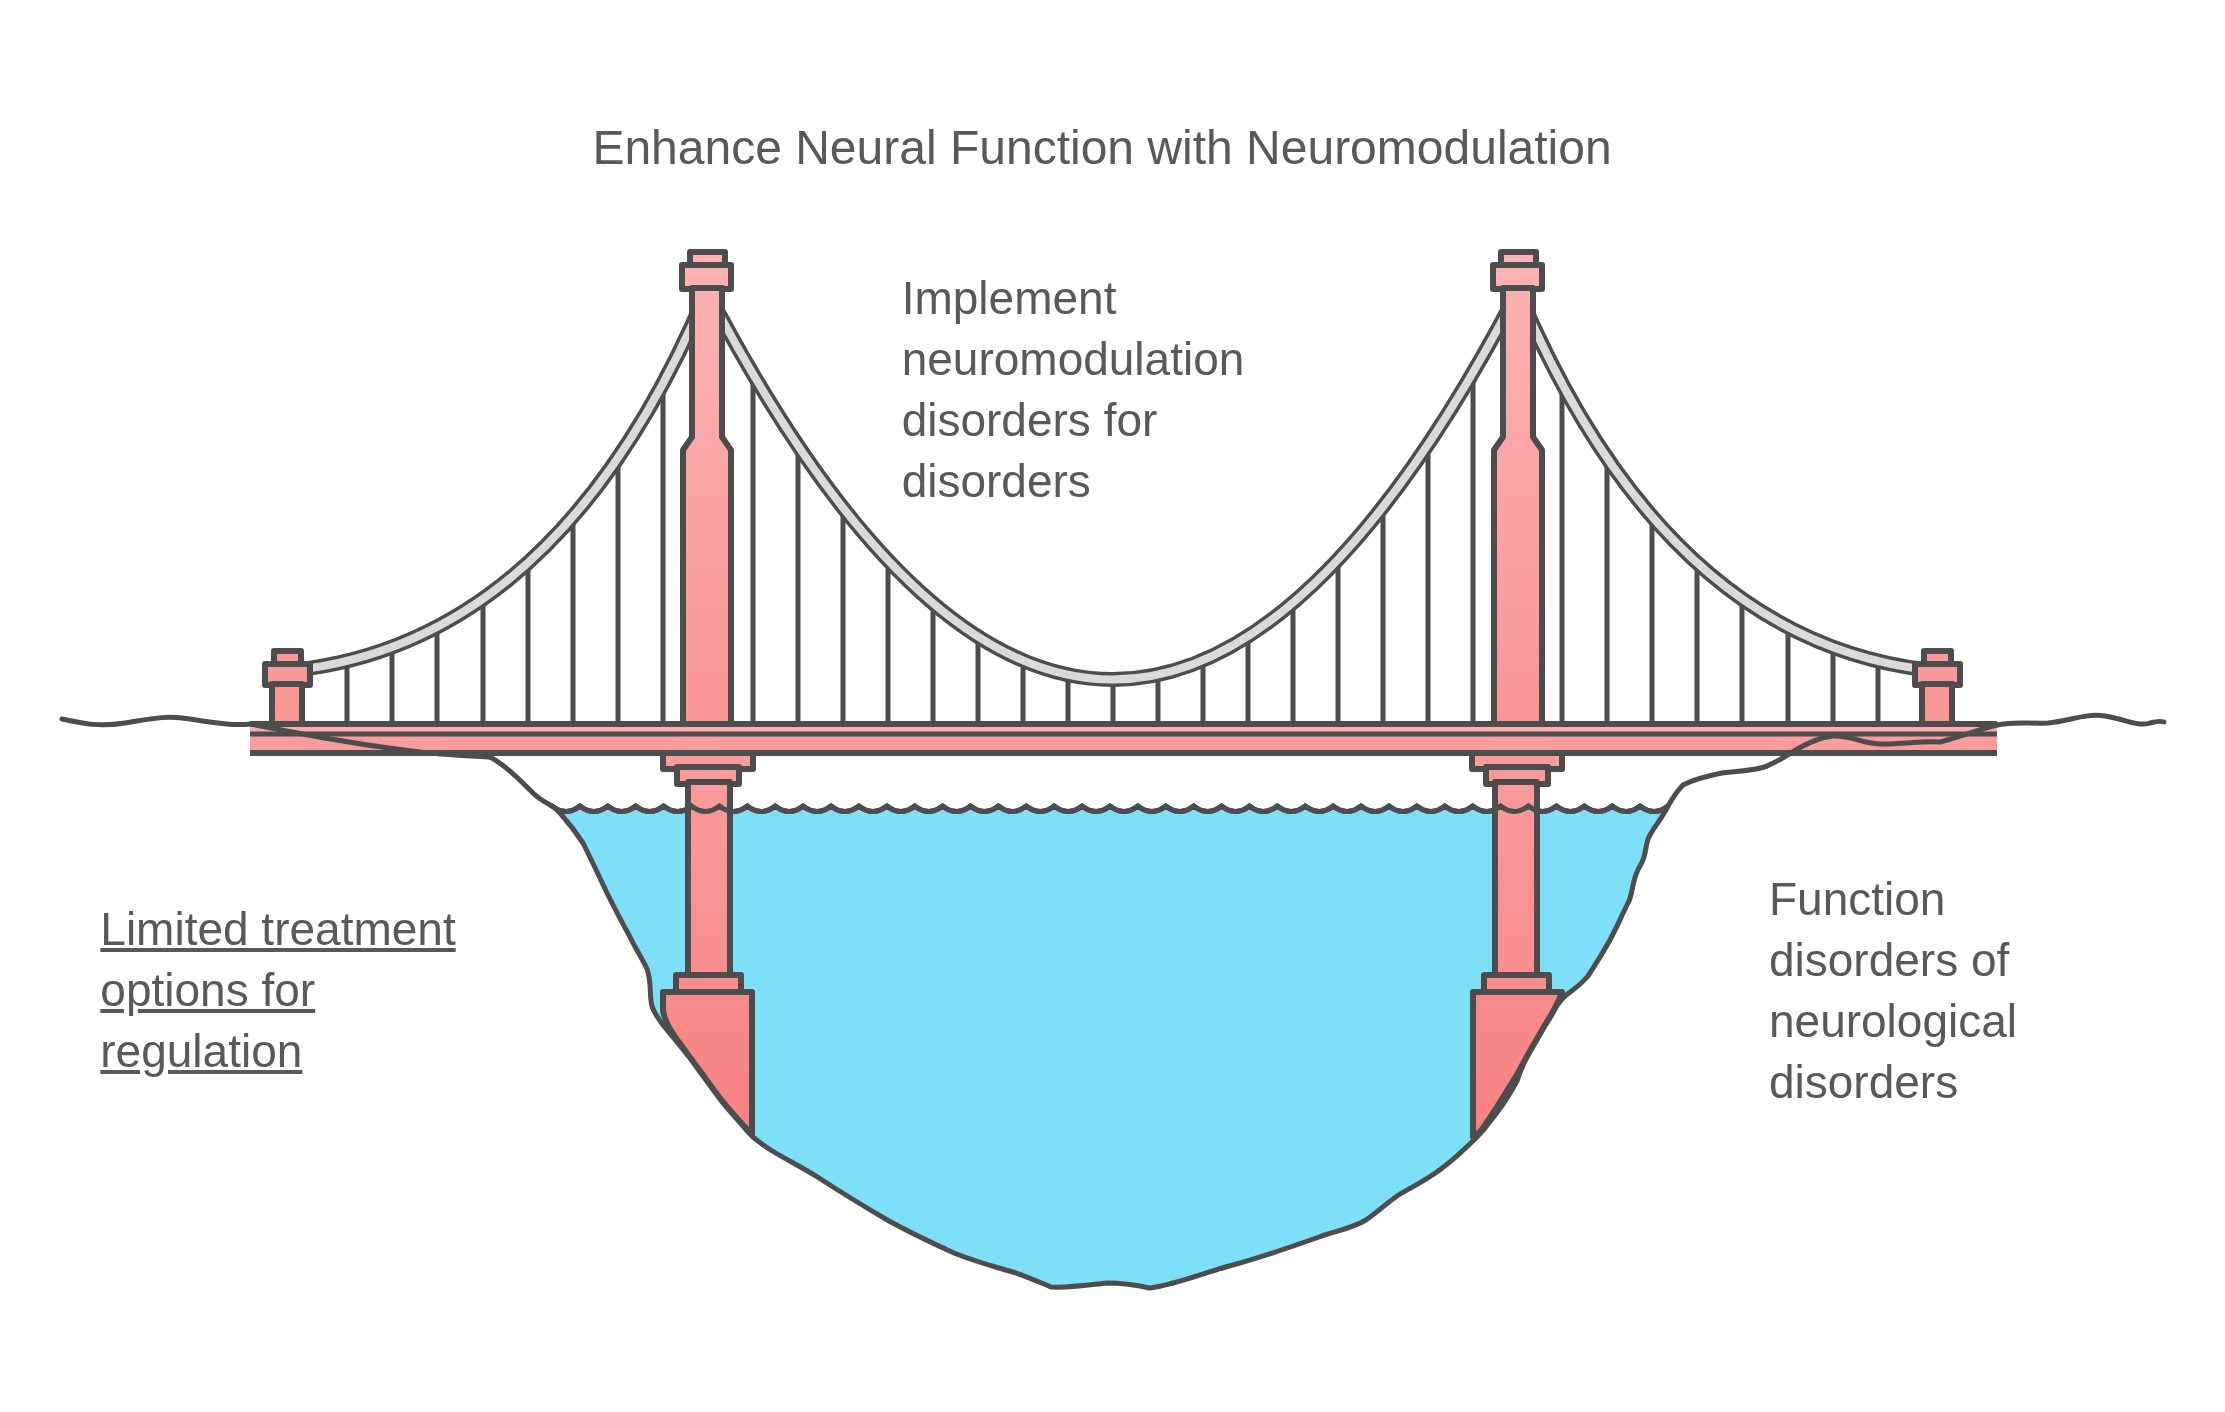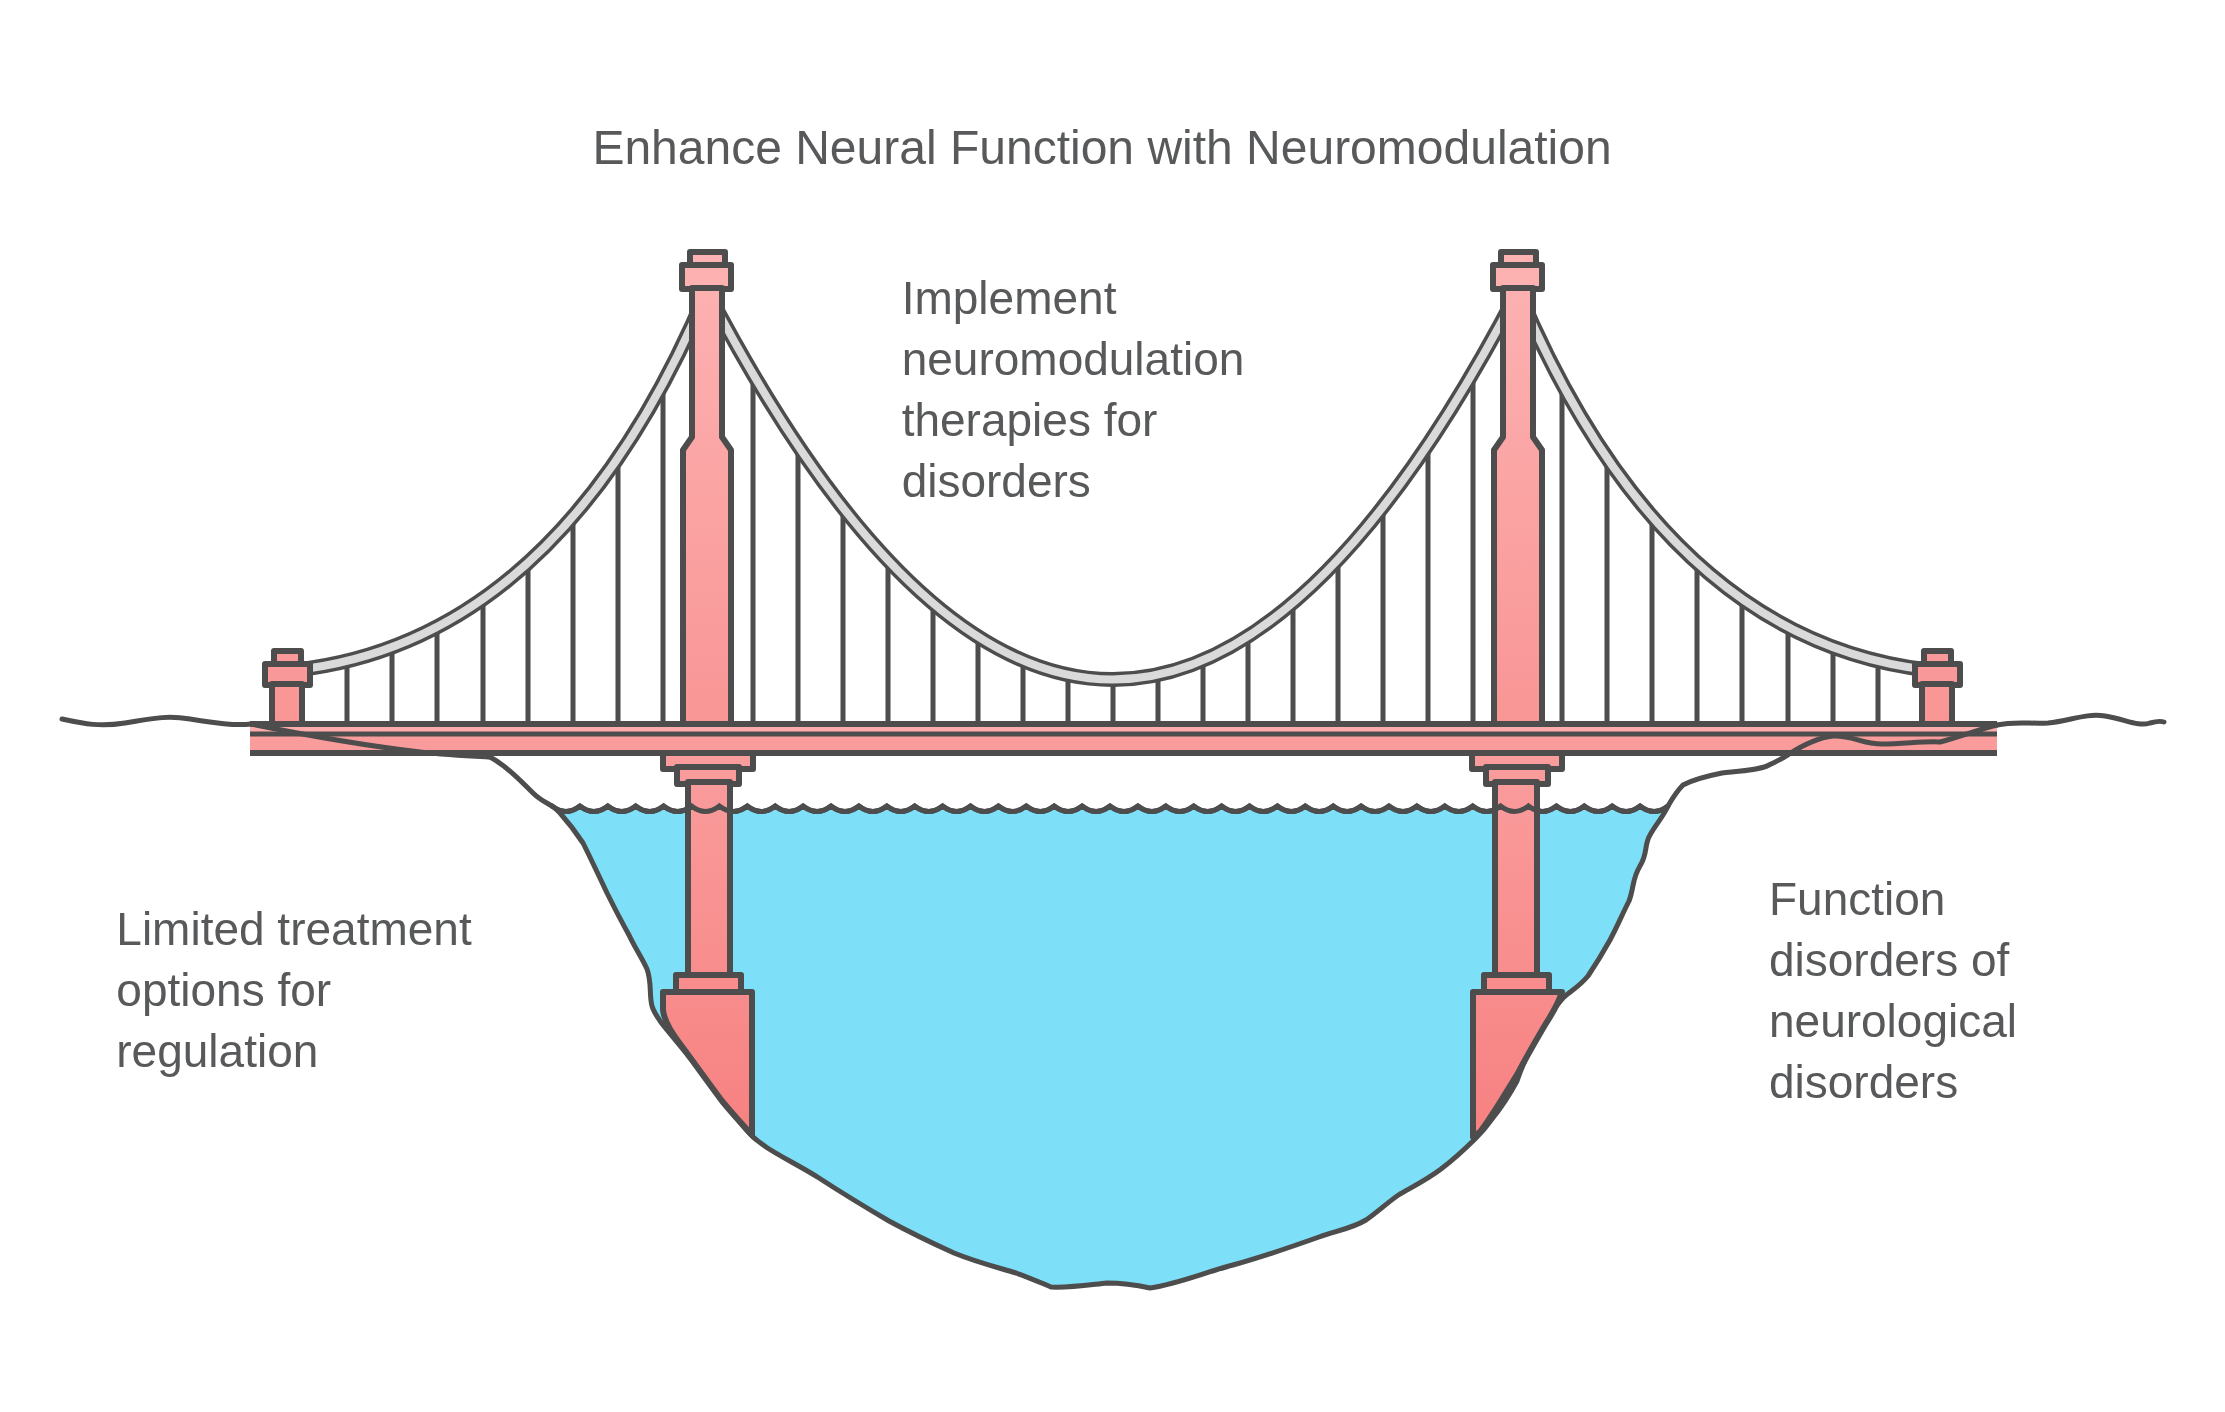--- a/index.html
+++ b/index.html
@@ -170,25 +170,25 @@
          q14 11 27.9 0 q14 11 27.9 0 q14 11 27.9 0 q14 11 27.9 0 q14 11 27.9 0
          q14 11 27.9 0 q14 11 27.9 0 q14 11 27.9 0 q14 11 27.9 0 q14 11 27.9 0
          q14 11 27.9 0 q14 11 27.9 0 q14 11 27.9 0 q14 11 27.9 0 q14 11 27.9 0" fill="none" stroke="#4d4d4d" stroke-width="5"></path>
   </svg>
 
   <div class="title" style="left:1102px; top:118px;">Enhance Neural Function with Neuromodulation</div>
 
   <div class="label" style="left:1073px; top:268px;">
     <span>Implement</span>
     <span>neuromodulation</span>
-    <span>therapies for</span>
+    <span>disorders for</span>
     <span>disorders</span>
   </div>
 
-  <div class="label" style="left:294px; top:899px;">
+  <div class="label" style="left:278px; top:899px;text-decoration:underline;">
     <span>Limited treatment</span>
     <span>options for</span>
     <span>regulation</span>
   </div>
 
   <div class="label" style="left:1893px; top:869px;">
     <span>Function</span>
     <span>disorders of</span>
     <span>neurological</span>
     <span>disorders</span>

